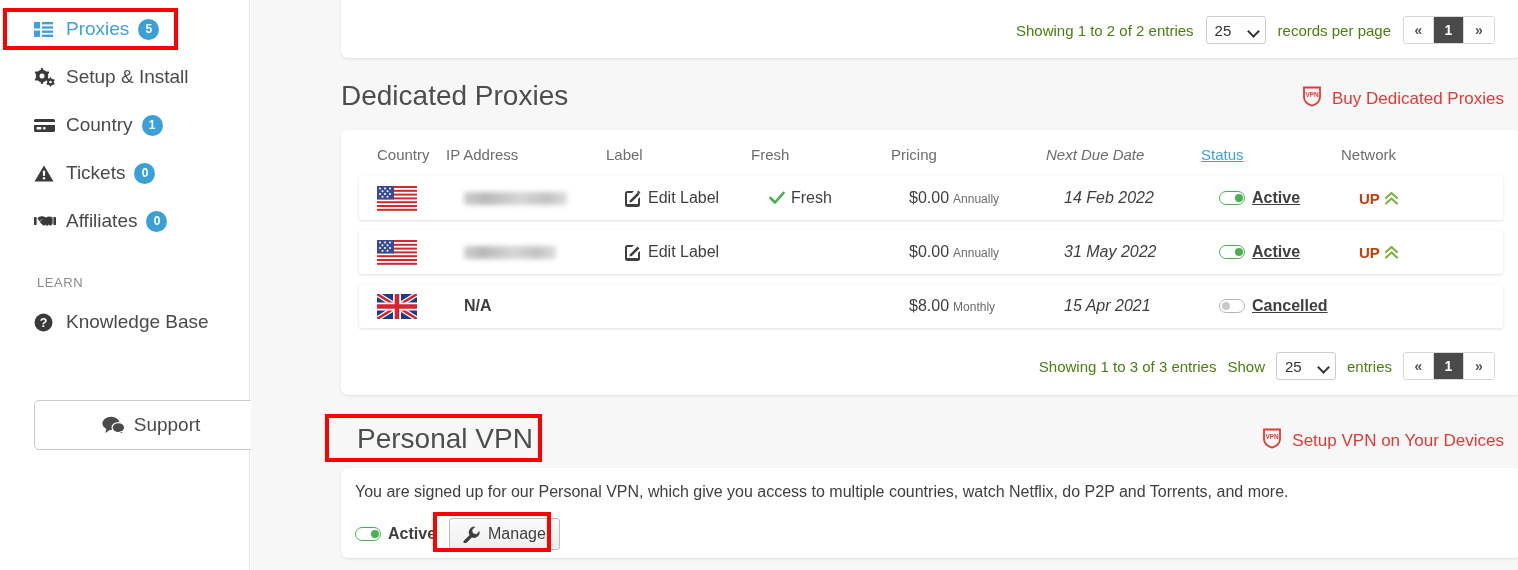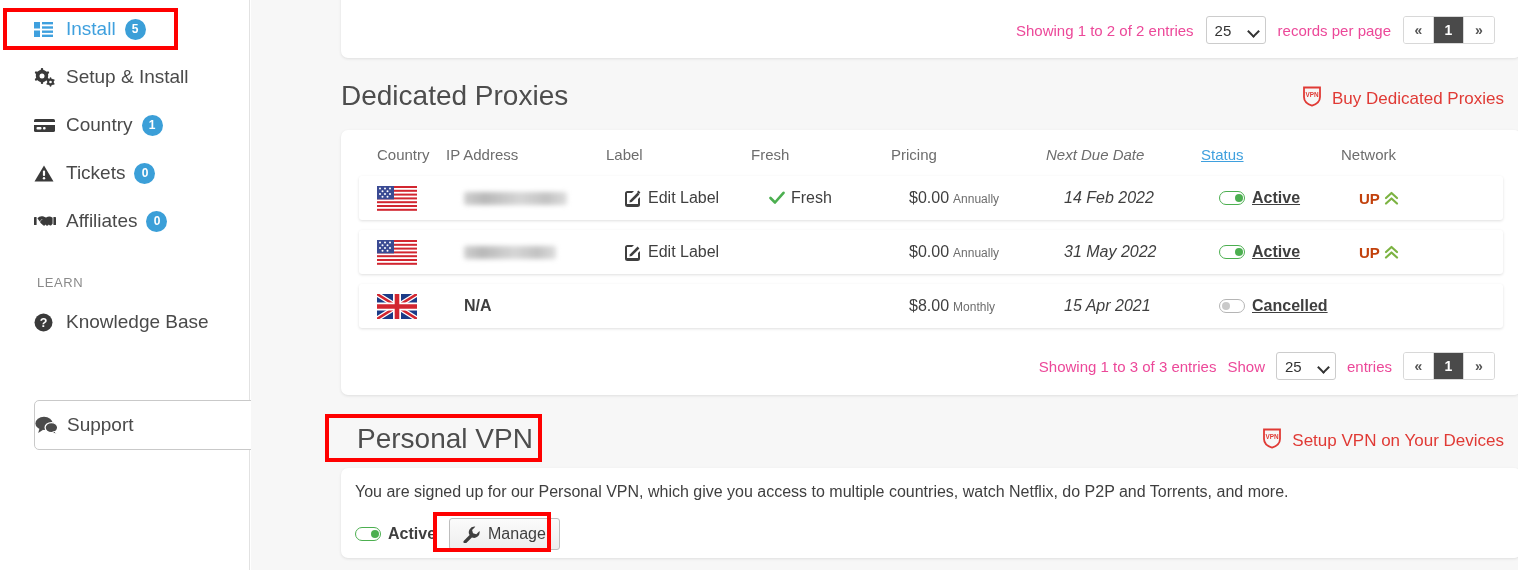--- a/index.html
+++ b/index.html
@@ -56,21 +56,21 @@
     margin-bottom: 8px;
     margin-left: 9px;
   }
   .support-btn {
     position: absolute;
     left: 34px; top: 400px;
     width: 234px; height: 50px;
     border: 1px solid #c9c9c9;
     border-radius: 5px;
     background: #fff;
-    display: flex; align-items: center; 
+    display: flex; align-items: center; justify-content: center;
     font-size: 19px; color: #4a4a4a;
     cursor: pointer;
   }
   .support-btn .ic { margin-right: 9px; display: inline-flex; }
 
   
   .main {
     position: absolute; left: 251px; top: 0;
     width: 1267px; height: 570px;
     background: #f7f7f7;
@@ -84,21 +84,21 @@
   }
 
   
   #top-card { left: 90px; top: -120px; width: 1180px; height: 178px; }
   .pager-row {
     position: absolute; right: 26px; top: 136px;
     display: flex; align-items: center;
     font-size: 15px; color: #555;
   }
   .pager-row > * { margin-left: 12px; }
-  .showing-text { color: #ec4899; font-size: 15px; }
+  .showing-text { color: #4d7c0f; font-size: 15px; }
   .sel {
     appearance: none; -webkit-appearance: none;
     border: 1px solid #ccc; border-radius: 3px;
     background: #fff;
     height: 28px; width: 60px;
     padding: 0 20px 0 8px;
     font-size: 15px; color: #333;
     font-family: "Liberation Sans", sans-serif;
     cursor: pointer;
   }
@@ -247,21 +247,21 @@
       <span class="ic">
         <svg width="19" height="15" viewBox="0 0 19 15">
             <rect x="0" y="0" width="6" height="6.5" fill="currentColor"></rect>
             <rect x="0" y="8.5" width="6" height="6.5" fill="currentColor"></rect>
             <rect x="8" y="0" width="11" height="2.4" fill="currentColor"></rect>
             <rect x="8" y="4.3" width="11" height="2.4" fill="currentColor"></rect>
             <rect x="8" y="8.5" width="11" height="2.4" fill="currentColor"></rect>
             <rect x="8" y="12.6" width="11" height="2.4" fill="currentColor"></rect>
           </svg>
       </span>
-      <span>Install</span>
+      <span>Proxies</span>
       <span class="badge">5</span>
     </div>
 
     <div class="nav-item">
       <span class="ic">
         <svg width="22" height="19" viewBox="0 0 22 19">
             <g fill="currentColor">
               <circle cx="8" cy="8" r="6.2"></circle>
               <g>
                 <rect x="6.8" y="0" width="2.4" height="16" rx="1"></rect>

